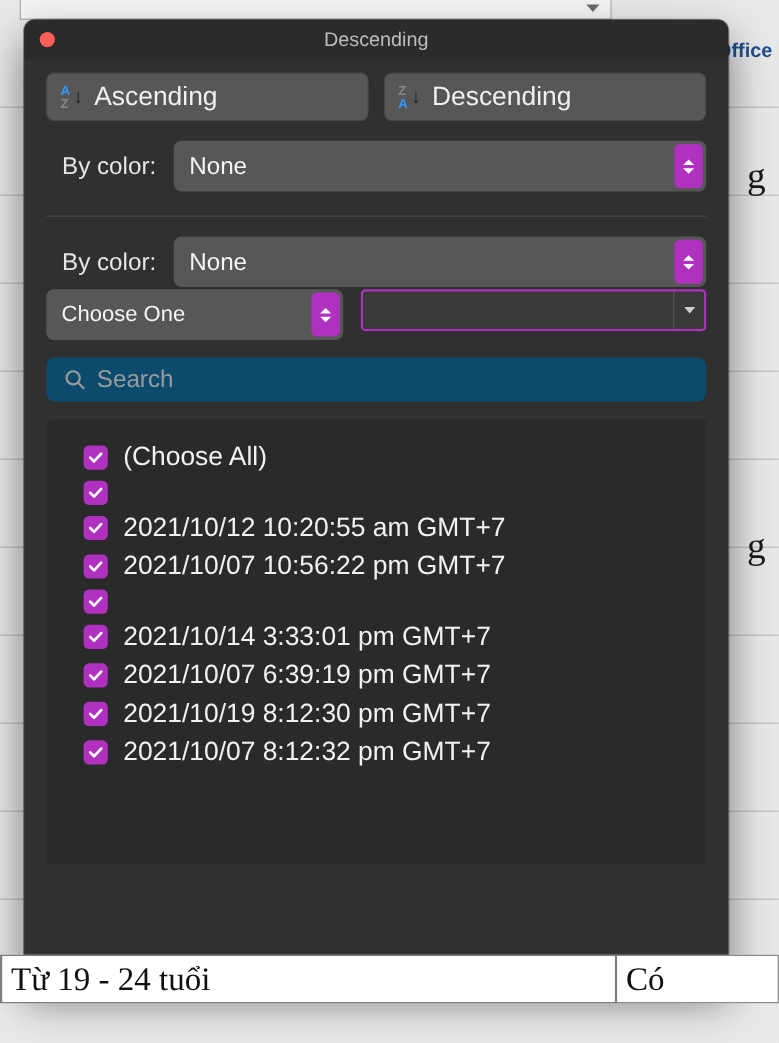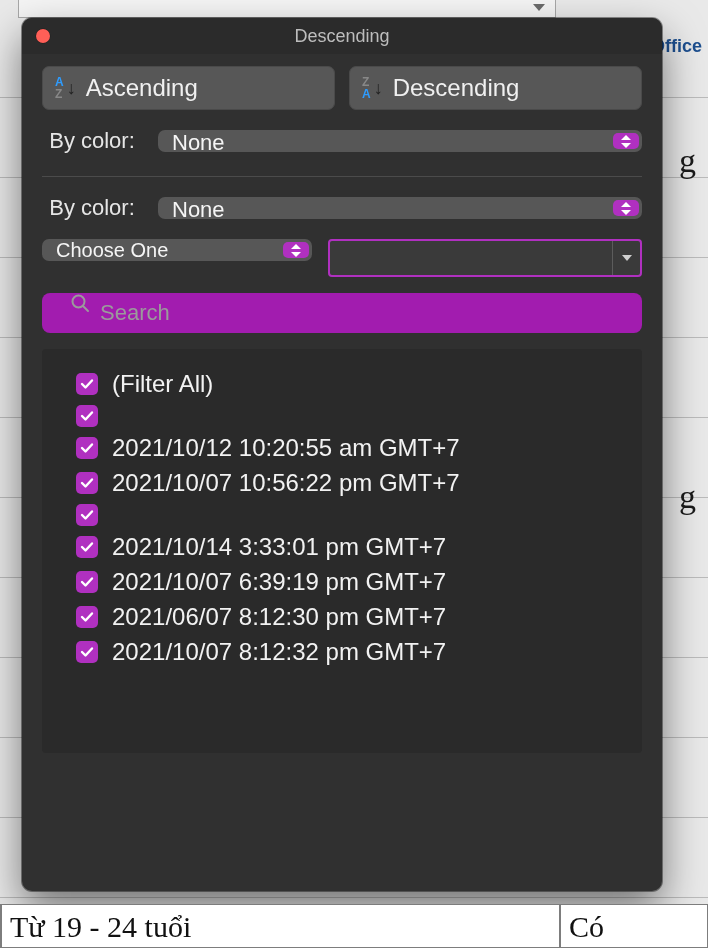--- a/index.html
+++ b/index.html
@@ -141,27 +141,27 @@
   .sort-icon.desc .letters span:first-child{color:#888;}
   .sort-icon.desc .letters span:last-child{color:#2e9cff;}
   .sort-icon .arrow{
     margin-left:3px;color:#222;font-size:18px;font-weight:700;
   }
 
   .field-row{
     display:flex;align-items:center;gap:16px;margin-top:18px;
   }
   .field-label{
-    font-size:22px;color:#e6e6e6;width:100px;text-align:center;
+    font-size:22px;color:#e6e6e6;width:100px;text-align:right;
   }
 
   .select{
     position:relative;flex:1;
     background:#575757;border-radius:7px;
-    height:22px;display:flex;
+    height:46px;display:flex;align-items:center;
     padding:0 34px 0 14px;
     color:#f5f5f5;font-size:22px;
     cursor:pointer;
   }
   .select .caret{
     position:absolute;right:3px;top:3px;bottom:3px;width:26px;
     background:#b030c0;border-radius:5px;
     display:flex;flex-direction:column;align-items:center;justify-content:center;
   }
   .select .caret::before,.select .caret::after{
@@ -169,21 +169,21 @@
     border-left:5px solid transparent;border-right:5px solid transparent;
   }
   .select .caret::before{border-bottom:5px solid #fff;margin-bottom:3px;}
   .select .caret::after{border-top:5px solid #fff;}
 
   hr.divider{
     border:none;border-top:1px solid #4b4b4b;margin:22px 0 0 0;
   }
 
   .filter-controls{
-    display:flex;gap:16px;margin-top:18px;
+    display:flex;gap:16px;margin-top:2px;
   }
   .filter-controls .select{flex:0 0 270px;font-size:20px;}
   .combo{
     flex:1;display:flex;
     border:2px solid #b030c0;border-radius:4px;
     background:#3a3a3a;height:38px;
   }
   .combo input{
     flex:1;background:transparent;border:none;outline:none;
     color:#fff;font-size:18px;padding:0 10px;
@@ -193,22 +193,22 @@
     display:flex;align-items:center;justify-content:center;cursor:pointer;
   }
   .combo .drop::after{
     content:"";width:0;height:0;
     border-left:5px solid transparent;border-right:5px solid transparent;
     border-top:6px solid #cfcfcf;
   }
 
   .search{
     margin-top:16px;height:40px;
-    background:#a21caf;border-radius:8px;
-    display:flex;padding:0 28px;
+    background:#0c4a6e;border-radius:8px;
+    display:flex;align-items:center;padding:0 16px;
   }
   .search svg{flex:0 0 auto;margin-right:10px;}
   .search input{
     flex:1;background:transparent;border:none;outline:none;
     color:#ddd;font-size:22px;
   }
   .search input::placeholder{color:#9b9b9b;}
 
   .list-box{
     margin-top:16px;background:#2a2a2a;border-radius:4px;
@@ -220,21 +220,21 @@
     font-size:24px;color:#f2f2f2;margin:7px 0;
   }
   .chk{
     width:22px;height:22px;border-radius:5px;
     background:#b030c0;display:flex;align-items:center;justify-content:center;
     flex:0 0 22px;cursor:pointer;
   }
   .chk svg{display:block;}
 
   .bottom-cells{
-    position:absolute;left:0;right:0;top:904px;height:44px;
+    position:absolute;left:0;right:0;top:868px;height:44px;
     display:flex;
     justify-content:center;
   }
   .bottom-cells .cell{
     border:1px solid #7d7d7d;background:#fff;
     font-family:Georgia,"Times New Roman",serif;font-size:30px;color:#111;
     padding:2px 8px;line-height:40px;
   }
   .bottom-cells .c1{flex:0 0 560px;border-left:2px solid #7d7d7d;}
   .bottom-cells .c2{flex:1;}
@@ -336,21 +336,21 @@
       <input type="text" placeholder="Search" style="">
     </div>
 
     <div class="list-box" id="filter-list">
         <div class="list-item">
           <span class="chk">
             <svg width="14" height="14" viewBox="0 0 14 14">
               <path d="M2 7 L5.5 10.5 L12 3.5" fill="none" stroke="#fff" stroke-width="2.4" stroke-linecap="round" stroke-linejoin="round"></path>
             </svg>
           </span>
-          <span>(Filter All)</span>
+          <span>(Choose All)</span>
         </div>
         <div class="list-item">
           <span class="chk">
             <svg width="14" height="14" viewBox="0 0 14 14">
               <path d="M2 7 L5.5 10.5 L12 3.5" fill="none" stroke="#fff" stroke-width="2.4" stroke-linecap="round" stroke-linejoin="round"></path>
             </svg>
           </span>
         </div>
         <div class="list-item">
           <span class="chk">
@@ -390,21 +390,21 @@
             </svg>
           </span>
           <span>2021/10/07 6:39:19 pm GMT+7</span>
         </div>
         <div class="list-item">
           <span class="chk">
             <svg width="14" height="14" viewBox="0 0 14 14">
               <path d="M2 7 L5.5 10.5 L12 3.5" fill="none" stroke="#fff" stroke-width="2.4" stroke-linecap="round" stroke-linejoin="round"></path>
             </svg>
           </span>
-          <span>2021/06/07 8:12:30 pm GMT+7</span>
+          <span>2021/10/19 8:12:30 pm GMT+7</span>
         </div>
         <div class="list-item">
           <span class="chk">
             <svg width="14" height="14" viewBox="0 0 14 14">
               <path d="M2 7 L5.5 10.5 L12 3.5" fill="none" stroke="#fff" stroke-width="2.4" stroke-linecap="round" stroke-linejoin="round"></path>
             </svg>
           </span>
           <span>2021/10/07 8:12:32 pm GMT+7</span>
         </div>
       </div>

